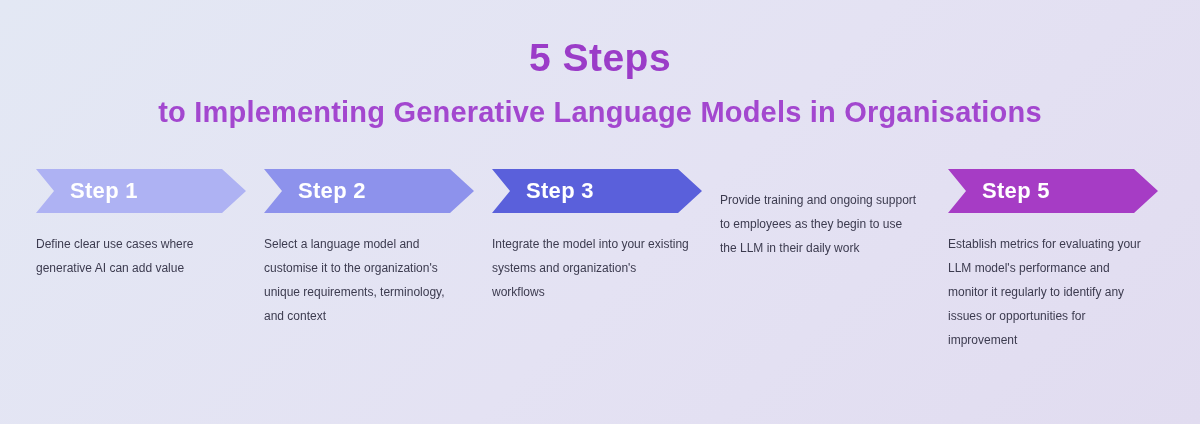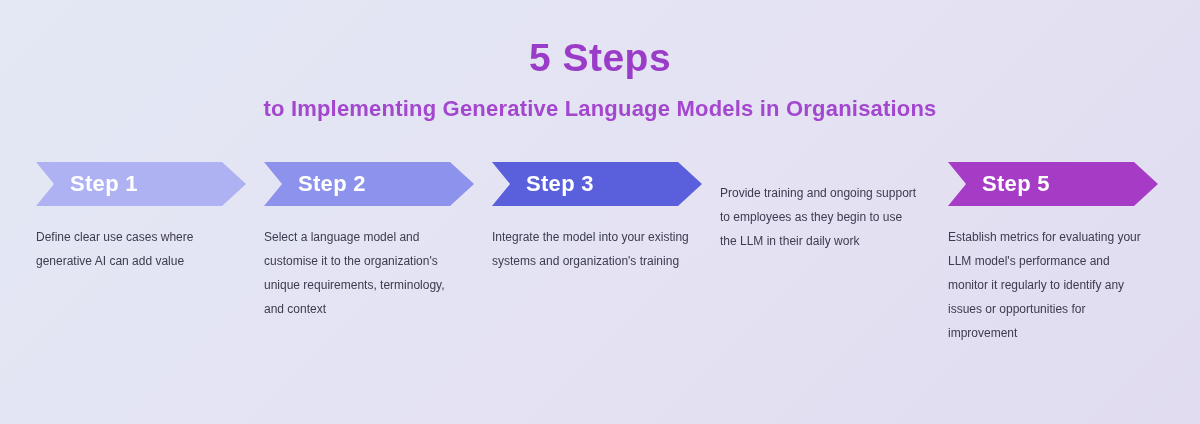--- a/index.html
+++ b/index.html
@@ -15,21 +15,21 @@
     padding-top: 36px;
   }
   .header { text-align: center; }
   .title {
     font-size: 39px;
     font-weight: bold;
     letter-spacing: 0.5px;
     margin-bottom: 16px;
   }
   .subtitle {
-    font-size: 22px;
+    font-size: 29px;
     font-weight: bold;
     letter-spacing: 0.2px;
     margin-bottom: 40px;
   }
   .steps-row {
     display: grid;
     grid-template-columns: repeat(5, 210px);
     column-gap: 18px;
     padding-left: 36px;
   }
@@ -76,21 +76,21 @@
       <div class="banner" style="background: rgb(141, 146, 236);">
         <span class="banner-label">Step 2</span>
       </div>
       <div class="step-desc">Select a language model and customise it to the organization's unique requirements, terminology, and context</div>
     </div>
 
     <div class="step-col">
       <div class="banner" style="background: rgb(90, 96, 219);">
         <span class="banner-label">Step 3</span>
       </div>
-      <div class="step-desc">Integrate the model into your existing systems and organization's training</div>
+      <div class="step-desc">Integrate the model into your existing systems and organization's workflows</div>
     </div>
 
     <div class="step-col">
       <div class="step-desc">Provide training and ongoing support to employees as they begin to use the LLM in their daily work</div>
     </div>
 
     <div class="step-col">
       <div class="banner" style="background: rgb(166, 60, 197);">
         <span class="banner-label">Step 5</span>
       </div>

